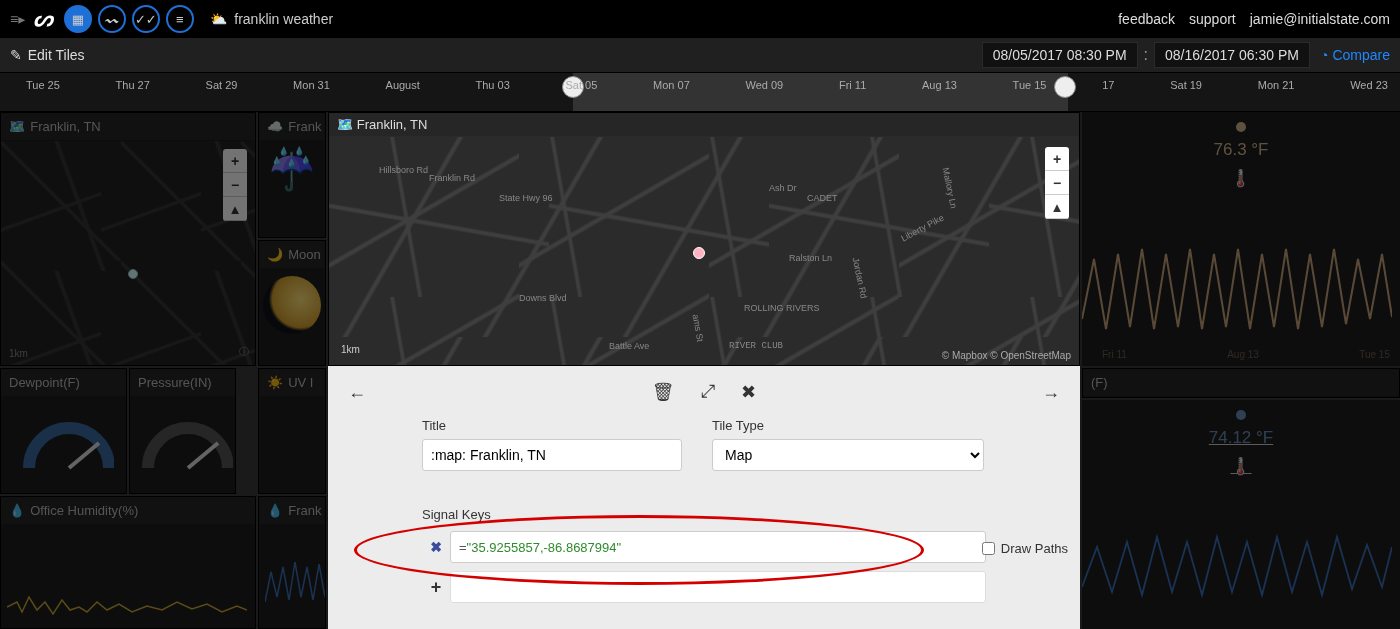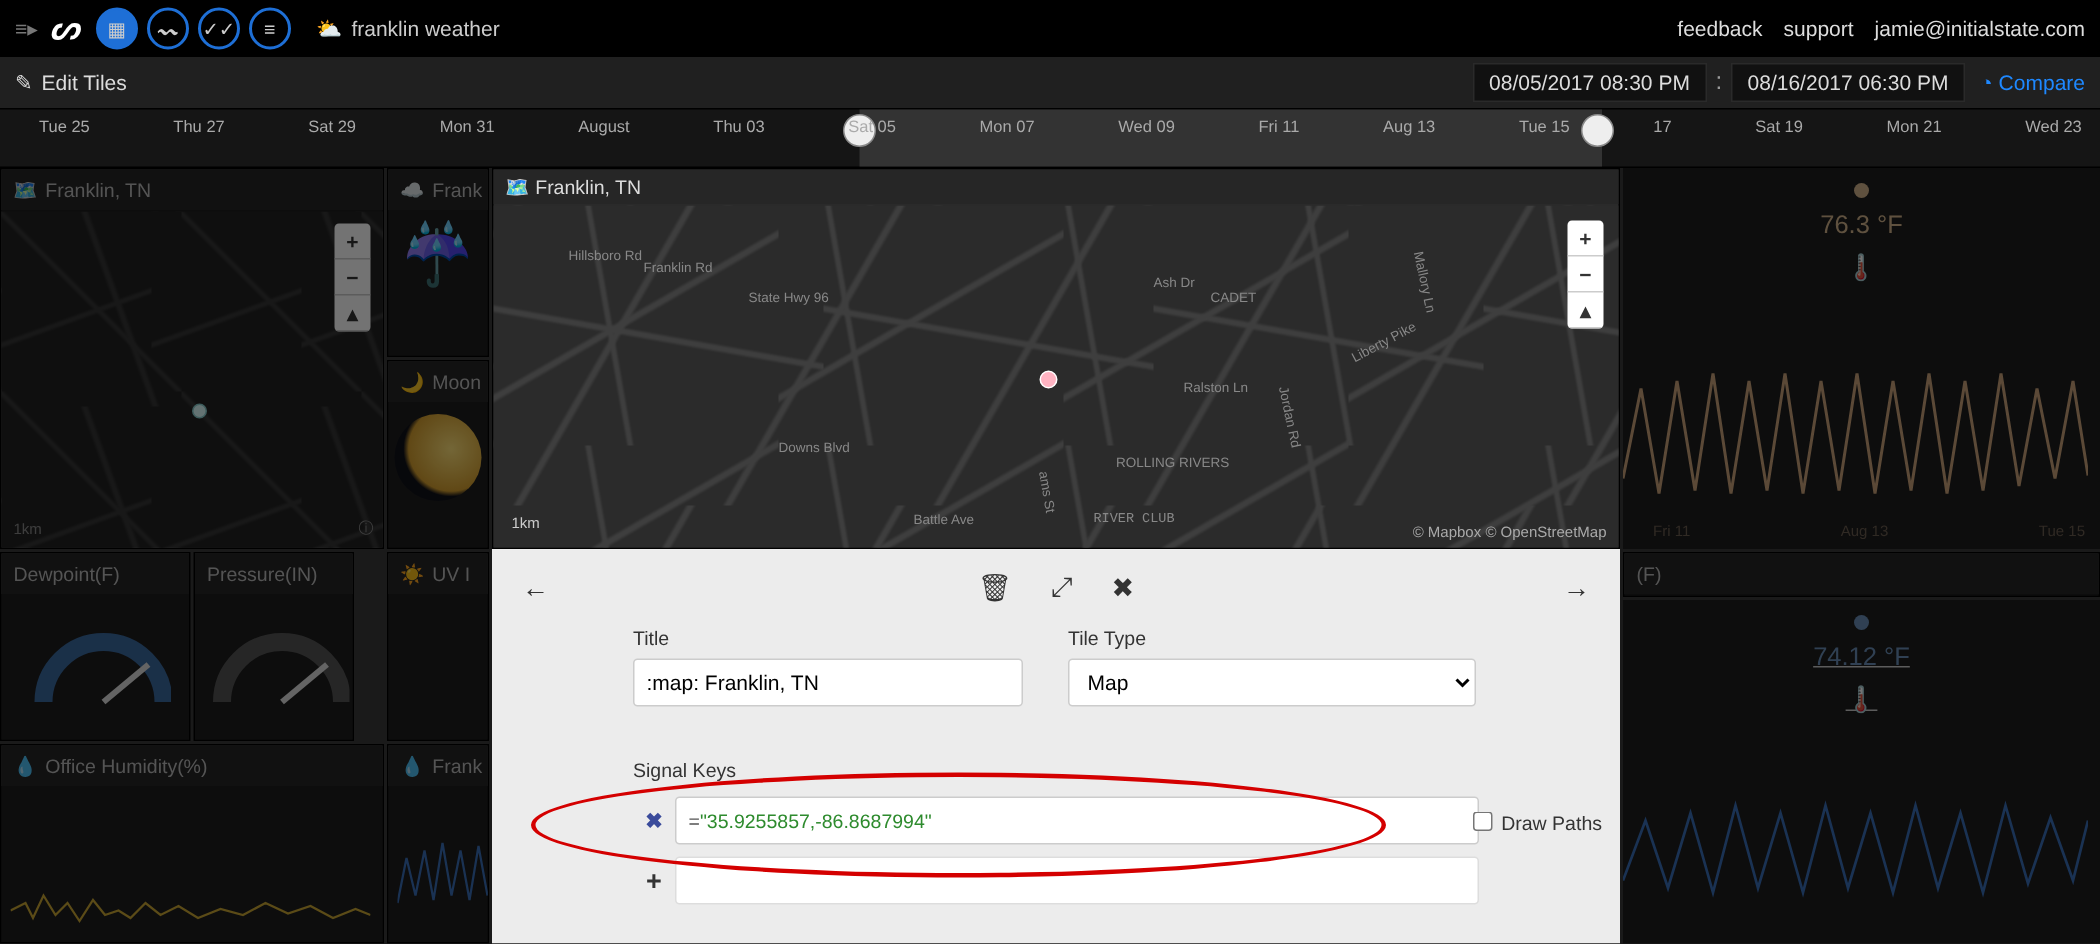--- a/index.html
+++ b/index.html
@@ -62,21 +62,21 @@
   .signal-section{width:100%;margin-top:4px;position:relative;}
   .signal-section label{font-size:13px;color:#333;}
   .key-row{display:flex;align-items:center;margin-top:8px;}
   .key-row .remove{color:#3a4b9b;font-size:14px;width:28px;text-align:center;font-weight:bold;}
   .key-row .key-input{flex:1;height:32px;border:1px solid #ccc;border-radius:3px;padding:4px 8px;font-family:monospace;font-size:13px;display:flex;align-items:center;background:#fff;}
   .key-input .eq{color:#555;}
   .key-input .val{color:#2e8b2e;}
   .add-row{margin-top:8px;display:flex;align-items:center;}
   .add-row .plus{width:28px;text-align:center;color:#333;font-size:18px;font-weight:bold;}
   .add-row .empty{flex:1;height:32px;border:1px solid #ddd;border-radius:3px;background:#fff;}
-  .draw-paths{position:absolute;right:-82px;top:36px;font-size:13px;color:#333;display:flex;align-items:flex-start;gap:6px;}
+  .draw-paths{position:absolute;right:-82px;top:36px;font-size:13px;color:#333;display:flex;align-items:center;gap:6px;}
   .red-ellipse{position:absolute;border:3px solid #d40000;border-radius:50%;pointer-events:none;}
   .temp-panel{position:absolute;background:#1e1e1e;}
   .temp-panel .val-row{display:flex;align-items:center;gap:8px;padding:10px 12px;font-size:17px;color:#d2b48c;flex-direction:column;}
   .temp-panel .dot{width:10px;height:10px;border-radius:50%;background:#d2b48c;display:inline-block;}
   .spark{position:absolute;left:6px;right:6px;bottom:6px;}
   .moon-circle{width:58px;height:58px;border-radius:50%;background:radial-gradient(circle at 65% 40%,#ffe27a 0%,#d6a030 55%,#11121a 62%);margin:8px auto;}
   .umbrella{font-size:40px;text-align:center;margin-top:6px;}
   .attrib-mini{position:absolute;right:6px;bottom:4px;color:#888;font-size:10px;}
   .info-dot{position:absolute;left:50%;top:62%;width:10px;height:10px;border-radius:50%;background:#dff;border:1px solid #8cc;}
 </style>

